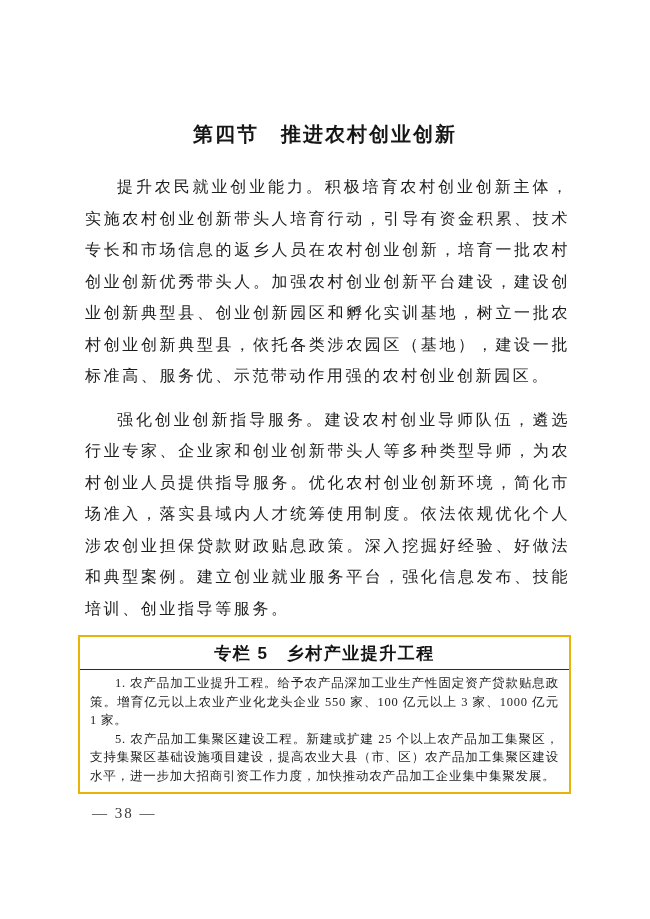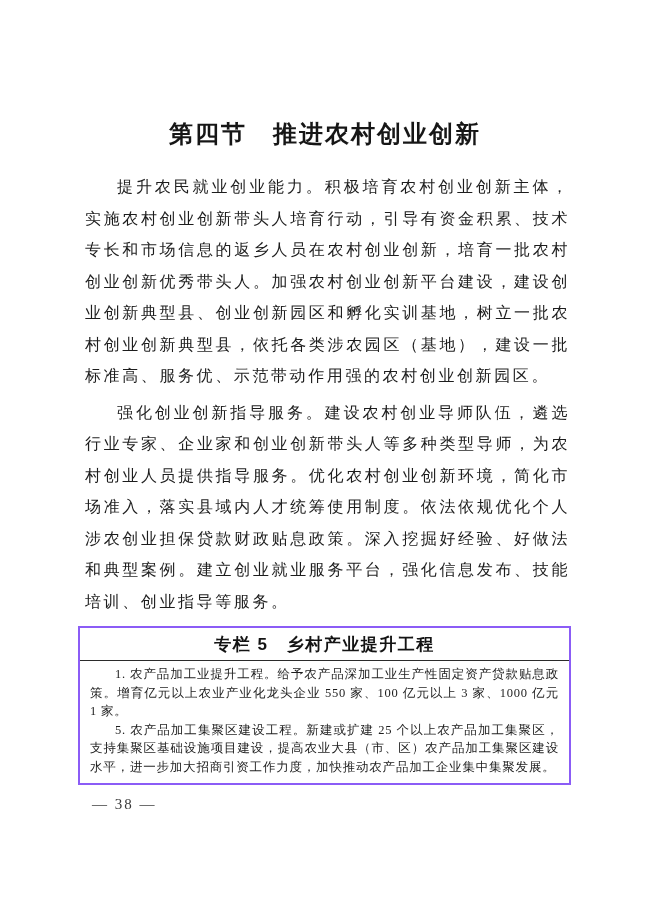--- a/index.html
+++ b/index.html
@@ -13,43 +13,43 @@
     overflow: hidden;
     font-family: "Liberation Serif", serif;
     color: #1d1d1d;
   }
   .section-title {
     margin: 0;
     padding-top: 121px;
     text-align: center;
     font-family: "Liberation Sans", sans-serif;
     font-weight: bold;
-    font-size: 24px;
+    font-size: 20px;
     line-height: 26px;
     letter-spacing: 2px;
     color: #161616;
   }
   .body-text {
     margin: 24px 80px 0 85px;
   }
   .para {
     margin: 0;
     font-size: 16px;
     line-height: 31.5px;
     letter-spacing: 2.6px;
     text-align: justify;
     text-justify: inter-character;
     text-indent: 2em;
     color: #1d1d1d;
   }
-  .para + .para { margin-top: 5px; }
+  .para + .para { margin-top: 14px; font-family: Liberation Mono, monospace; }
   .feature-box {
     margin: 9px 0 0 78px;
     width: 493px;
-    border: 2px solid #8b5cf6;
+    border: 2px solid #eab308;
     background: #ffffff;
   }
   .box-header {
     padding: 5px 0 4px;
     text-align: center;
     font-family: "Liberation Sans", sans-serif;
     font-weight: bold;
     font-size: 17px;
     letter-spacing: 1.5px;
     color: #141414;

